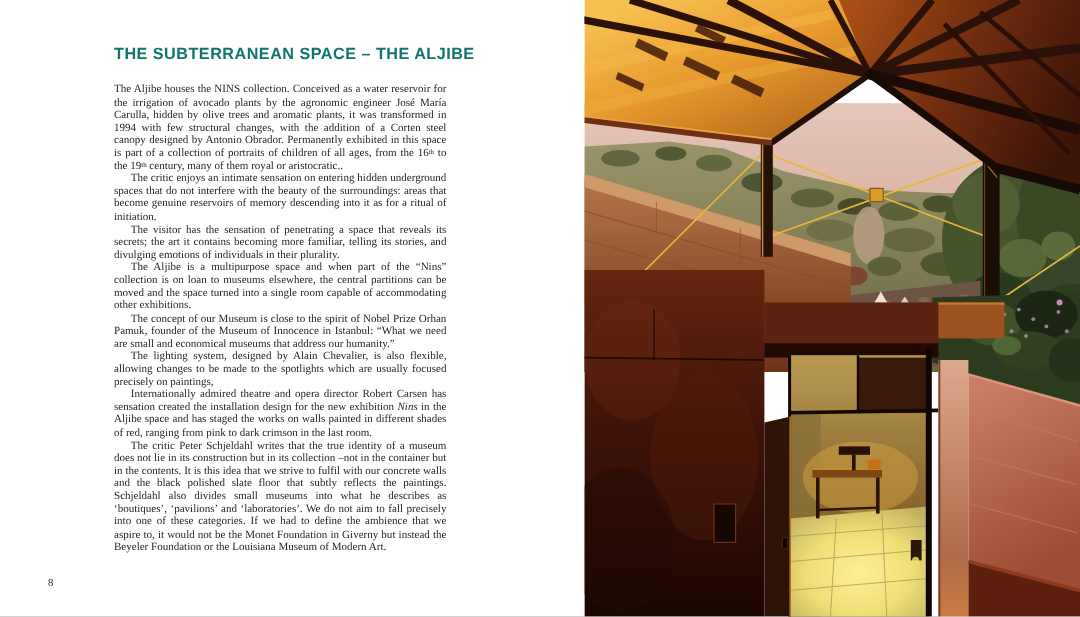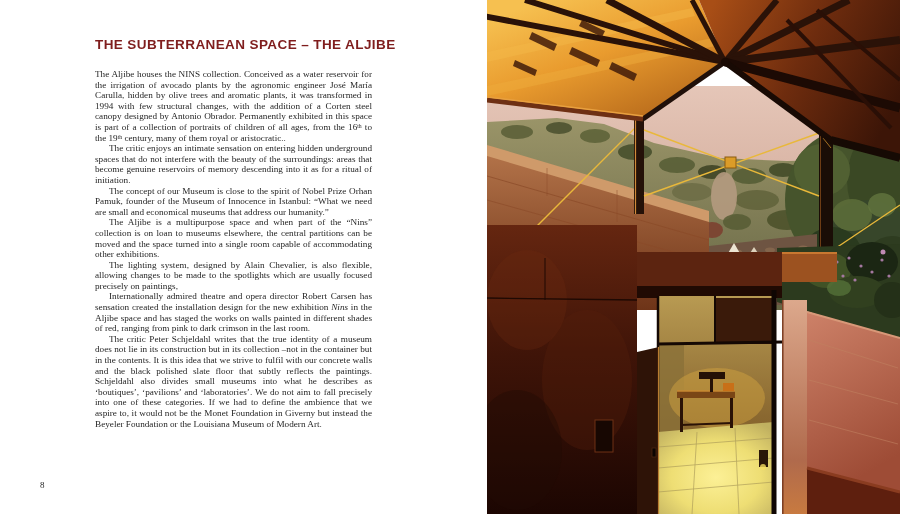--- a/index.html
+++ b/index.html
@@ -4,21 +4,21 @@
 <style>
   html,body { margin:0; padding:0; background:#888; }
   .spread {
     position:relative; width:900px; height:514px; background:#ffffff;
     overflow:hidden; font-family:"Liberation Serif", serif;
   }
   .text-page { position:absolute; left:95px; top:0; width:277px; }
   .page-title {
     margin:37px 0 0 0; font-family:"Liberation Sans", sans-serif;
     font-weight:600; font-size:13.5px; letter-spacing:0.4px;
-    text-align:left; color:#7f1d1d; white-space:nowrap;
+    text-align:left; color:#0f766e; white-space:nowrap;
   }
   .body-text {
     margin-top:17px; font-size:9.2px; line-height:10.6px;
     text-align:justify; color:#262626;
   }
   .para { margin:0; }
   .para.indent { text-indent:14px; }
   .para sup { font-size:0.62em; vertical-align:0.35em; line-height:0; }
   .para em { font-style:italic; }
   .page-number {
@@ -30,22 +30,23 @@
 </head>
 <body>
 
 <div class="spread">
 
   <div class="text-page">
     <h1 class="page-title">THE SUBTERRANEAN SPACE – THE ALJIBE</h1>
     <div class="body-text">
         <p class="para"><span>The Aljibe houses the NINS collection. Conceived as a water reservoir for the irrigation of avocado plants by the agronomic engineer José María Carulla, hidden by olive trees and aromatic plants, it was transformed in 1994 with few structural changes, with the addition of a Corten steel canopy designed by Antonio Obrador. Permanently exhibited in this space is part of a collection of portraits of children of all ages, from the 16</span><sup>th</sup><span> to the 19</span><sup>th</sup><span> century, many of them royal or aristocratic..</span></p>
         <p class="para indent"><span>The critic enjoys an intimate sensation on entering hidden underground spaces that do not interfere with the beauty of the surroundings: areas that become genuine reservoirs of memory descending into it as for a ritual of initiation.</span></p>
+        <p class="para indent"><span>The visitor has the sensation of penetrating a space that reveals its secrets; the art it contains becoming more familiar, telling its stories, and divulging emotions of individuals in their plurality.</span></p>
+        <p class="para indent"><span>The Aljibe is a multipurpose space and when part of the “Nins” collection is on loan to museums elsewhere, the central partitions can be moved and the space turned into a single room capable of accommodating other exhibitions.</span></p>
         <p class="para indent"><span>The concept of our Museum is close to the spirit of Nobel Prize Orhan Pamuk, founder of the Museum of Innocence in Istanbul: “What we need are small and economical museums that address our humanity.”</span></p>
-        <p class="para indent"><span>The Aljibe is a multipurpose space and when part of the “Nins” collection is on loan to museums elsewhere, the central partitions can be moved and the space turned into a single room capable of accommodating other exhibitions.</span></p>
         <p class="para indent"><span>The lighting system, designed by Alain Chevalier, is also flexible, allowing changes to be made to the spotlights which are usually focused precisely on paintings,</span></p>
         <p class="para indent"><span>Internationally admired theatre and opera director Robert Carsen has sensation created the installation design for the new exhibition </span><em>Nins</em><span> in the Aljibe space and has staged the works on walls painted in different shades of red, ranging from pink to dark crimson in the last room.</span></p>
         <p class="para indent"><span>The critic Peter Schjeldahl writes that the true identity of a museum does not lie in its construction but in its collection –not in the container but in the contents. It is this idea that we strive to fulfil with our concrete walls and the black polished slate floor that subtly reflects the paintings. Schjeldahl also divides small museums into what he describes as ‘boutiques’, ‘pavilions’ and ‘laboratories’. We do not aim to fall precisely into one of these categories. If we had to define the ambience that we aspire to, it would not be the Monet Foundation in Giverny but instead the Beyeler Foundation or the Louisiana Museum of Modern Art.</span></p>
       </div>
   </div>
 
   <div class="page-number">8</div>
 
   <figure class="photo-figure">
     <svg width="413" height="514" viewBox="0 0 413 514" preserveAspectRatio="none">

